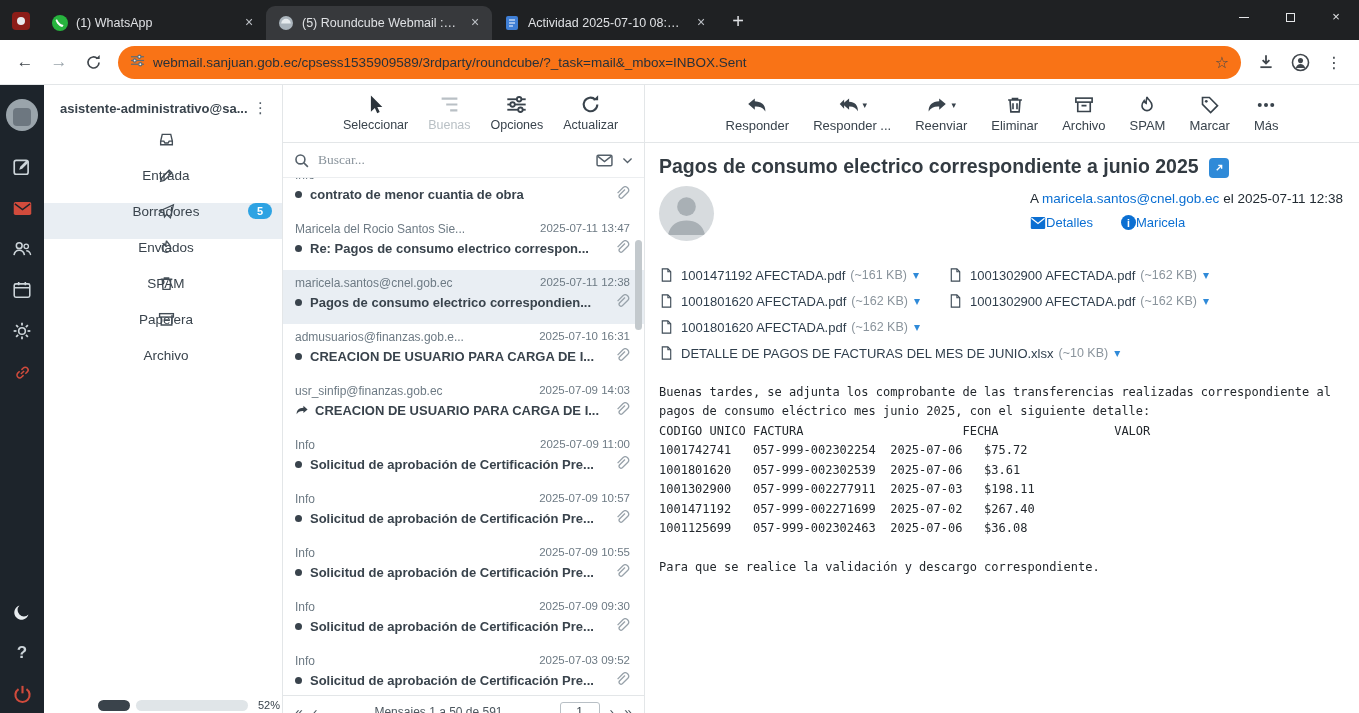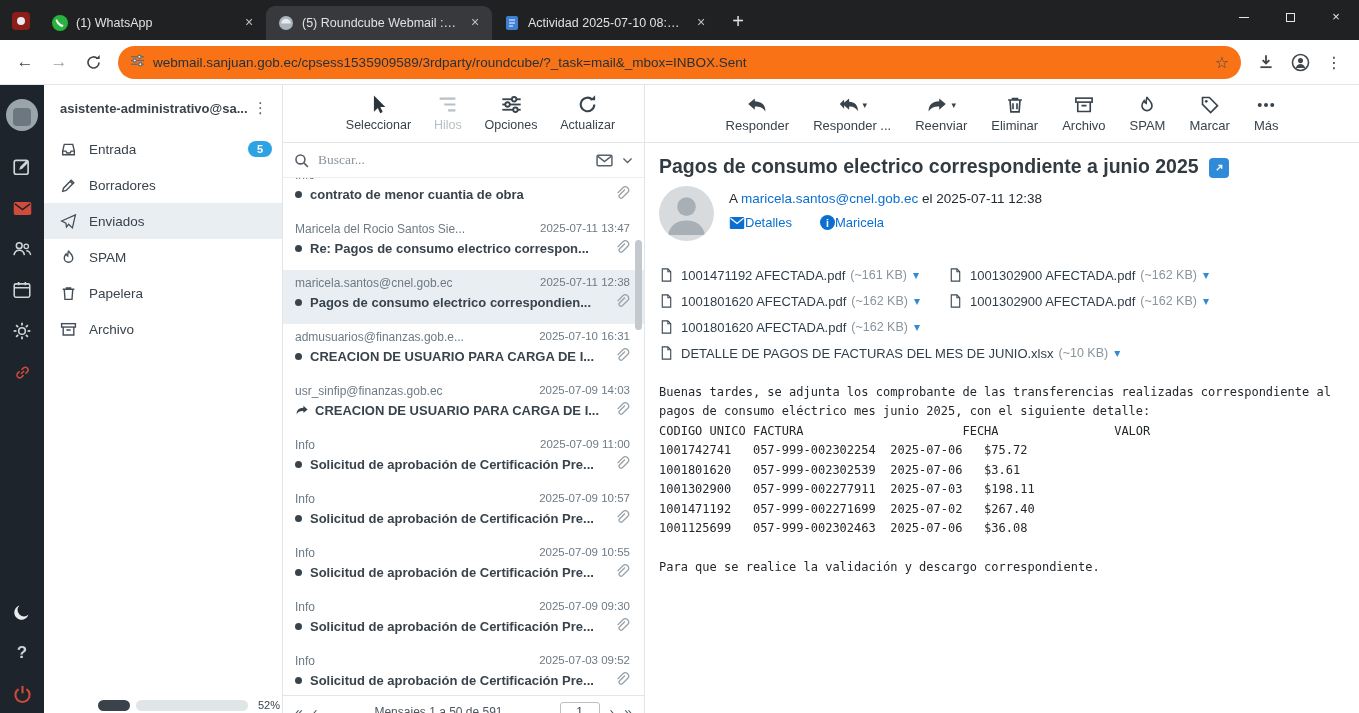--- a/index.html
+++ b/index.html
@@ -42,21 +42,21 @@
   .sicon { width:22px; height:22px; color:#cdd5da; display:flex; align-items:center; justify-content:center; }
   .sicon.red { color:#d14b3c; }
   .sicon.help { font-size:17px; font-weight:bold; }
   .spacer { margin-top:auto; }
 
   
   .folders { flex:0 0 239px; border-right:1px solid #e3e6e8; background:#fff; position:relative; }
   .fhead { height:46px; display:flex; align-items:center; padding:0 10px 0 16px; }
   .facct { flex:1; font-size:13px; color:#39434c; font-weight:bold; white-space:nowrap; overflow:hidden; }
   .fkebab { color:#55606a; font-size:15px; padding:0 4px; }
-  .frow { height:36px; display:flex; align-items:center; gap:12px; padding:0 10px 0 16px; font-size:13.5px; color:#39434c; }
+  .frow { height:36px; display:flex; align-items:center; gap:20px; padding:0 10px 0 16px; font-size:13.5px; color:#39434c;flex-direction:column; }
   .frow.sel { background:#e9eef3; }
   .ficon { width:17px; height:17px; color:#434d56; flex:0 0 17px; }
   .badge { margin-left:auto; background:#2ea3e3; color:#fff; font-size:11px; font-weight:bold; padding:2px 9px; border-radius:9px; }
   .quota { position:absolute; left:30px; bottom:2px; display:flex; align-items:center; gap:6px;margin-left:24px; }
   .q-disk { width:32px; height:11px; border-radius:6px; background:#3a434b; }
   .q-track { width:112px; height:11px; border-radius:6px; background:#e0e5e8; overflow:hidden; }
   .q-fill { height:100%; width:52%; background:#3ec0b5; border-radius:6px; }
   .q-label { font-size:11px; color:#39434c; margin-left:4px; }
 
   
@@ -92,21 +92,21 @@
   .mailpane { flex:1; display:flex; flex-direction:column; min-width:0; min-height:0; }
   .mtoolbar { flex:0 0 58px; display:flex; justify-content:center; align-items:flex-start; gap:24px; padding-top:9px; border-bottom:1px solid #e3e6e8; }
   .mtb { display:flex; flex-direction:column; align-items:center; gap:3px; color:#39434c; font-size:13px; }
   .mtb .irow { display:flex; align-items:center; height:21px; }
   .mtb .ti { width:22px; height:20px; }
   .tcaret { font-size:9px; margin-left:3px; color:#39434c; }
   .mailscroll { flex:1; overflow:hidden; }
   .subjrow { display:flex; align-items:flex-end; padding:12px 16px 0 14px; }
   .subject { font-size:19.5px; font-weight:bold; color:#333b42; }
   .extbtn { margin-left:10px; width:20px; height:20px; border-radius:4px; background:#2f8ad8; display:flex; align-items:center; justify-content:center; flex:0 0 20px; }
-  .fromrow { display:flex; margin:8px 16px 0 14px; }
+  .fromrow { display:flex; margin:8px 16px 0 14px;justify-content:space-between; }
   .avatar { width:55px; height:55px; border-radius:50%; background:#d7dbde; overflow:hidden; flex:0 0 55px; }
   .frominfo { margin-left:15px; padding-top:5px; }
   .toline { font-size:13.5px; color:#222b33; }
   .toline a { color:#0b6fd2; text-decoration:none; }
   .metarow { margin-top:9px; display:flex; gap:28px; }
   .mlink { display:flex; align-items:center; gap:0; color:#0b6fd2; font-size:13px; }
   .mlink .li { width:16px; height:14px; color:#0b6fd2; }
   .infoi { width:15px; height:15px; border-radius:50%; background:#0b6fd2; color:#fff; font-size:10.5px; font-weight:bold; display:flex; align-items:center; justify-content:center; font-style:normal; }
   .atts { margin:26px 16px 0 14px; display:flex; flex-wrap:wrap; row-gap:10px; }
   .att { display:flex; align-items:center; flex:0 0 289px; min-width:0; }
@@ -325,21 +325,21 @@
         <span class="tbtn">
           <svg class="ti" viewBox="0 0 16 16">
               <path d="M4.5 1.2v12.4l3-2.9 1.8 3.9 1.9-.9-1.8-3.8h3.8z" fill="#2c343b"></path>
             </svg>
           <span>Seleccionar</span>
         </span>
         <span class="tbtn dis">
           <svg class="ti" viewBox="0 0 16 16">
               <path d="M2 3.5h12M5.5 8h8.5M8.5 12.5h5.5" fill="none" stroke="currentColor" stroke-width="1.6"></path>
             </svg>
-          <span>Hilos</span>
+          <span>Buenas</span>
         </span>
         <span class="tbtn">
           <svg class="ti" viewBox="0 0 16 16">
               <g stroke="currentColor" stroke-width="1.4">
                 <line x1="1" y1="4" x2="15" y2="4"></line>
                 <line x1="1" y1="8" x2="15" y2="8"></line>
                 <line x1="1" y1="12" x2="15" y2="12"></line>
               </g>
               <g fill="#fff" stroke="currentColor" stroke-width="1.4">
                 <circle cx="10" cy="4" r="1.7"></circle>

